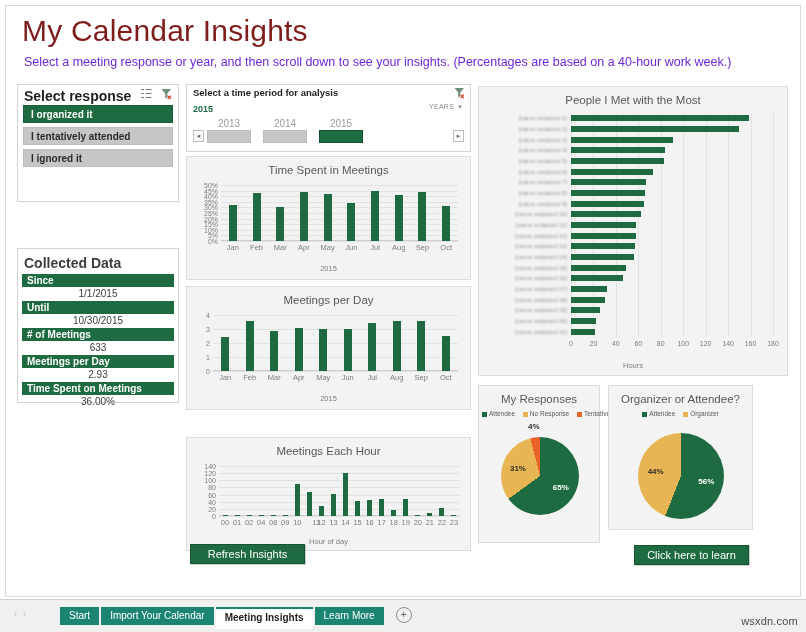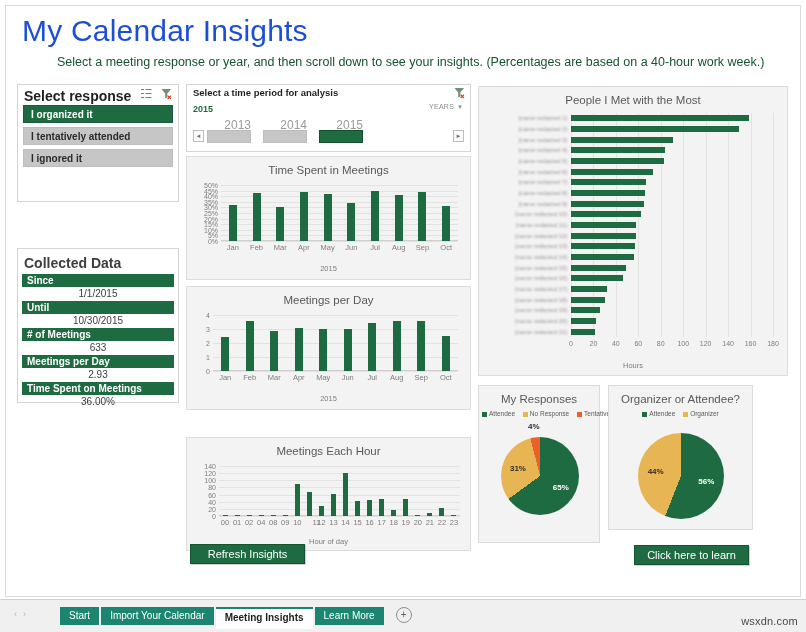--- a/index.html
+++ b/index.html
@@ -23,31 +23,30 @@
     height: 632px;
     background: #ffffff;
   }
 
   
   .page-title {
     position: absolute;
     left: 22px; top: 14px;
     font-size: 30px;
     font-weight: 300;
-    color: #1d4ed8;
+    color: #7f1d1d;
     letter-spacing: 0.2px;
     white-space: nowrap;
   }
   .page-subtitle {
     position: absolute;
     left: 24px; top: 55px;
     font-size: 12.5px;
-    color: #14532d;
-    white-space: nowrap;
-    margin-left: 33px;
+    color: #6d28d9;
+    white-space: nowrap;
   }
 
   
   .panel {
     position: absolute;
     background: #ffffff;
     border: 1px solid #d4d4d4;
     box-sizing: border-box;
   }
   .chart-panel {
@@ -149,23 +148,23 @@
     height: 28px;
   }
   .timeline-labels {
     position: absolute;
     left: 14px; top: 0;
     display: flex;
   }
   .tl-year-label {
     width: 44px;
     margin-right: 12px;
-    font-size: 12px;
+    font-size: 10px;
     color: #9b9b9b;
-    text-align: right;
+    text-align: center;
   }
   .timeline-blocks {
     position: absolute;
     left: 14px; top: 12px;
     display: flex;
   }
   .tl-block {
     width: 44px; height: 13px;
     margin-right: 12px;
     background: #c6c6c6;

